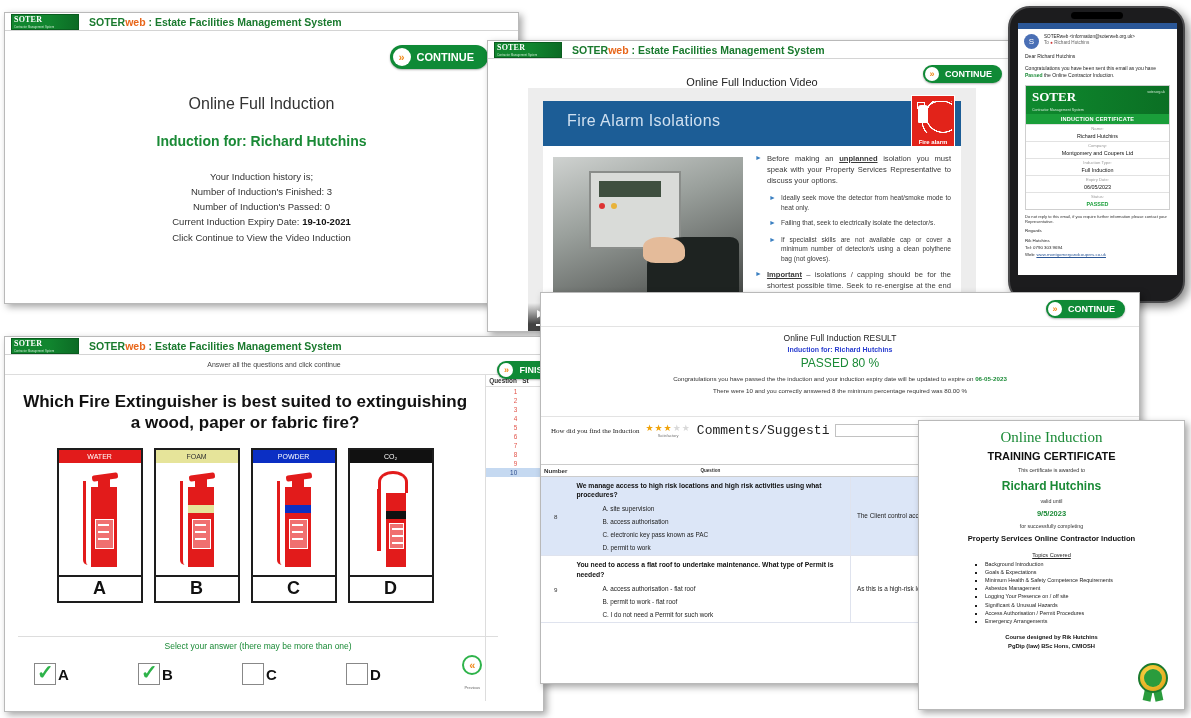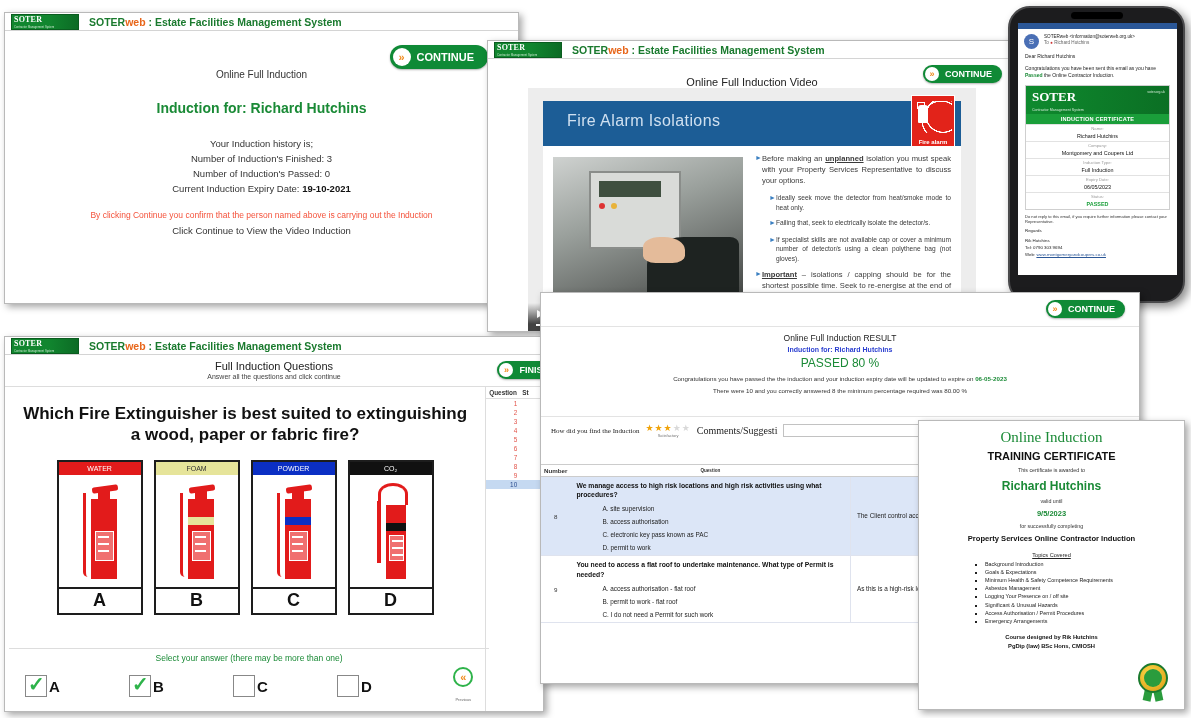--- a/index.html
+++ b/index.html
@@ -38,21 +38,21 @@
                 background:#fff; color:#f08a1d; font-size:11px;
                 display:flex; align-items:center; justify-content:center;
                 font-weight:bold; flex:none; }
   .pill.small { font-size:9px; padding:2px 10px 2px 2px; }
   .pill.small .chev { width:14px; height:14px; font-size:9px; }
 
   
   #p1 { left:4px; top:12px; width:515px; height:292px; }
   #p1 .body { padding:8px 12px; text-align:center; position:relative; }
   #p1 .ctr-row { text-align:right; padding-right:18px; margin-top:6px; }
-  .t-sub { font-size:10px; color:#333; }
+  .t-sub { font-size:16px; color:#333; margin-top:26px; }
   .t-green { font-size:14px; font-weight:bold; color:#1a8a36; margin-top:20px; }
   .hist { font-size:9.5px; color:#333; margin-top:4px; }
   .hist.first { margin-top:22px; }
   .hist b { color:#111; }
   .t-red { font-size:8.5px; color:#f4523b; margin-top:16px; }
   .t-note { font-size:9.5px; color:#333; margin-top:5px; }
 
   
   #p2 { left:487px; top:40px; width:530px; height:292px; }
   #p2 .hd { text-align:center; position:relative; padding-top:5px; }
@@ -87,21 +87,21 @@
   .photo .panelbox .led { position:absolute; left:8px; top:30px; width:6px; height:6px;
                           border-radius:50%; background:#d33; }
   .photo .panelbox .led2 { position:absolute; left:20px; top:30px; width:6px; height:6px;
                            border-radius:50%; background:#e8b33a; }
   .photo .arm { position:absolute; right:4px; bottom:0px; width:92px; height:70px;
                 background:#1e2321; border-radius:40% 10% 0 0; }
   .photo .hand2 { position:absolute; right:58px; bottom:44px; width:42px; height:26px;
                   background:#e4bb9a; border-radius:40% 50% 30% 30%; }
   .bullets { position:absolute; left:212px; top:52px; width:196px; font-size:7.6px;
              color:#3a3a3a; line-height:1.45; }
-  .bullets .b1 { display:flex; margin-bottom:7px; }
+  .bullets .b1 { display:flex; gap:5px; margin-bottom:7px; }
   .bullets .b1 .ar { color:#3a7fc1; font-size:7px; line-height:1.5; }
   .bullets .b1 .tx { text-align:justify; flex:1; }
   .bullets .sub1 { margin-left:14px; }
   .bullets .sub1 .b1 { font-size:6.6px; margin-bottom:6px; }
   .bullets u { text-decoration:underline; font-weight:bold; }
   .vidctl { position:absolute; left:0; bottom:0; width:448px; height:30px;
             background:linear-gradient(180deg,rgba(0,0,0,0) 0%,rgba(0,0,0,.72) 70%); }
   .vidctl .bar { position:absolute; left:8px; right:8px; bottom:7px; height:2px;
                  background:rgba(255,255,255,.35); }
   .vidctl .bar i { position:absolute; left:0; top:0; height:100%; width:84%; background:#fff; }
@@ -174,21 +174,21 @@
   .ext .band { position:absolute; left:8px; top:34px; width:26px; height:8px; }
   .ext .lbl { position:absolute; left:12px; top:48px; width:19px; height:30px;
               background:#f07070; border:1px solid #fff; }
   .ext .lbl i { position:absolute; left:2px; width:11px; height:2px; background:#fff; }
   .ext.co2 .body2 { left:12px; top:22px; width:20px; height:74px; }
   .ext.co2 .horn { position:absolute; left:4px; top:0px; width:30px; height:22px;
                    border:3px solid #e21b1b; border-radius:50% 50% 0 0; border-bottom:none; }
   .ext.co2 .stick { position:absolute; left:3px; top:18px; width:4px; height:62px; background:#e21b1b; }
   .ext.co2 .band { left:12px; top:40px; width:20px; height:8px; background:#111; }
   .ext.co2 .lbl { left:15px; top:52px; width:15px; height:26px; }
-  .ansbar { position:absolute; left:4px; bottom:0; width:100%;
+  .ansbar { position:absolute; left:13px; bottom:0; width:100%;
             border-top:1px solid #ddd; padding:4px 0 8px; }
   .anshint { text-align:center; font-size:8.5px; color:#1a8a36; }
   .ansrow { display:flex; align-items:center; margin-top:4px; padding:0 16px; }
   .anscell { display:flex; align-items:center; gap:2px; width:104px; }
   .cbx { width:22px; height:22px; border:1.5px solid #888; background:#fff;
          position:relative; cursor:pointer; }
   .cbx.on::after { content:"✓"; position:absolute; left:2px; top:-4px;
                    color:#2eb34a; font-size:20px; font-weight:bold; }
   .anscell span { font-size:15px; font-weight:bold; color:#111; }
   .prevbtn { margin-left:auto; text-align:center; }
@@ -213,21 +213,21 @@
   .respass { text-align:center; font-size:12px; color:#1a8a36; margin-top:3px; }
   .resline { text-align:center; font-size:6.2px; color:#333; margin-top:5px; }
   .resline .dt { color:#1a8a36; font-weight:bold; }
   .fbrow { display:flex; align-items:center; gap:6px; margin-top:22px;
            padding:6px 10px 0; border-top:1px solid #e3e3e3; }
   .fbrow .lab { font-size:7px; color:#222; font-family:"Liberation Serif", serif; }
   .stars { text-align:center; }
   .stars .s { color:#f0a30a; font-size:9px; letter-spacing:1px; }
   .stars .s i { color:#d9d9d9; font-style:normal; }
   .stars small { display:block; font-size:4px; color:#777; }
-  .fbrow .cm { font-size:10px; color:#222; font-family:Liberation Serif, serif; }
+  .fbrow .cm { font-size:13px; color:#222; font-family:Liberation Mono, monospace; }
   .cminput { flex:1; height:13px; border:1px solid #c2c2c2; background:#fff; }
   .certbtnrow { position:relative; height:26px; }
   .certbtn { position:absolute; right:56px; top:2px; display:inline-flex;
              align-items:center; gap:6px; background:#0f8a36; border-radius:13px;
              color:#fff; font-weight:bold; padding:3px 4px; font-size:10.5px; cursor:pointer; }
   .certbtn .chev { width:17px; height:17px; border-radius:50%; background:#fff;
                    color:#f08a1d; font-size:10px; display:flex; align-items:center;
                    justify-content:center; flex:none; }
   .incor { position:absolute; right:10px; top:2px; font-size:7.2px;
            font-weight:bold; color:#111; }
@@ -289,21 +289,20 @@
     </div>
     <div class="t-sub">Online Full Induction</div>
     <div class="t-green">Induction for: Richard Hutchins</div>
     <div class="hist first">Your Induction history is;</div>
     <div class="hist">Number of Induction's Finished: 3</div>
     <div class="hist">Number of Induction's Passed: 0</div>
     <div class="hist">
       <span>Current Induction Expiry Date:</span>
       <b>19-10-2021</b>
     </div>
-    <div class="t-red">By clicking Continue you confirm that the person named above is carrying out the Induction</div>
     <div class="t-note">Click Continue to View the Video Induction</div>
   </div>
 </div>
 
 <div class="panel" id="p2">
   <div class="soterbar">
     <div class="soterlogo">
       <div class="lg">SOTER</div>
       <div class="sub">Contractor Management System</div>
     </div>
@@ -435,21 +434,20 @@
     <div class="soterlogo">
       <div class="lg">SOTER</div>
       <div class="sub">Contractor Management System</div>
     </div>
     <div class="soterttl">
       <span class="r">SOTER</span><span class="w">web</span>
       <span class="r">: Estate Facilities Management System</span>
     </div>
   </div>
   <div class="hd">
-    <h2>Full Induction Questions</h2>
     <p>Answer all the questions and click continue</p>
     <div class="pill small">
       <span class="chev">»</span>
       <span>FINISH</span>
     </div>
   </div>
   <div class="qsplit">
     <div class="qmain">
       <div class="qtitle">Which Fire Extinguisher is best suited to extinguishing a wood, paper or fabric fire?</div>
       <div class="exrow">

